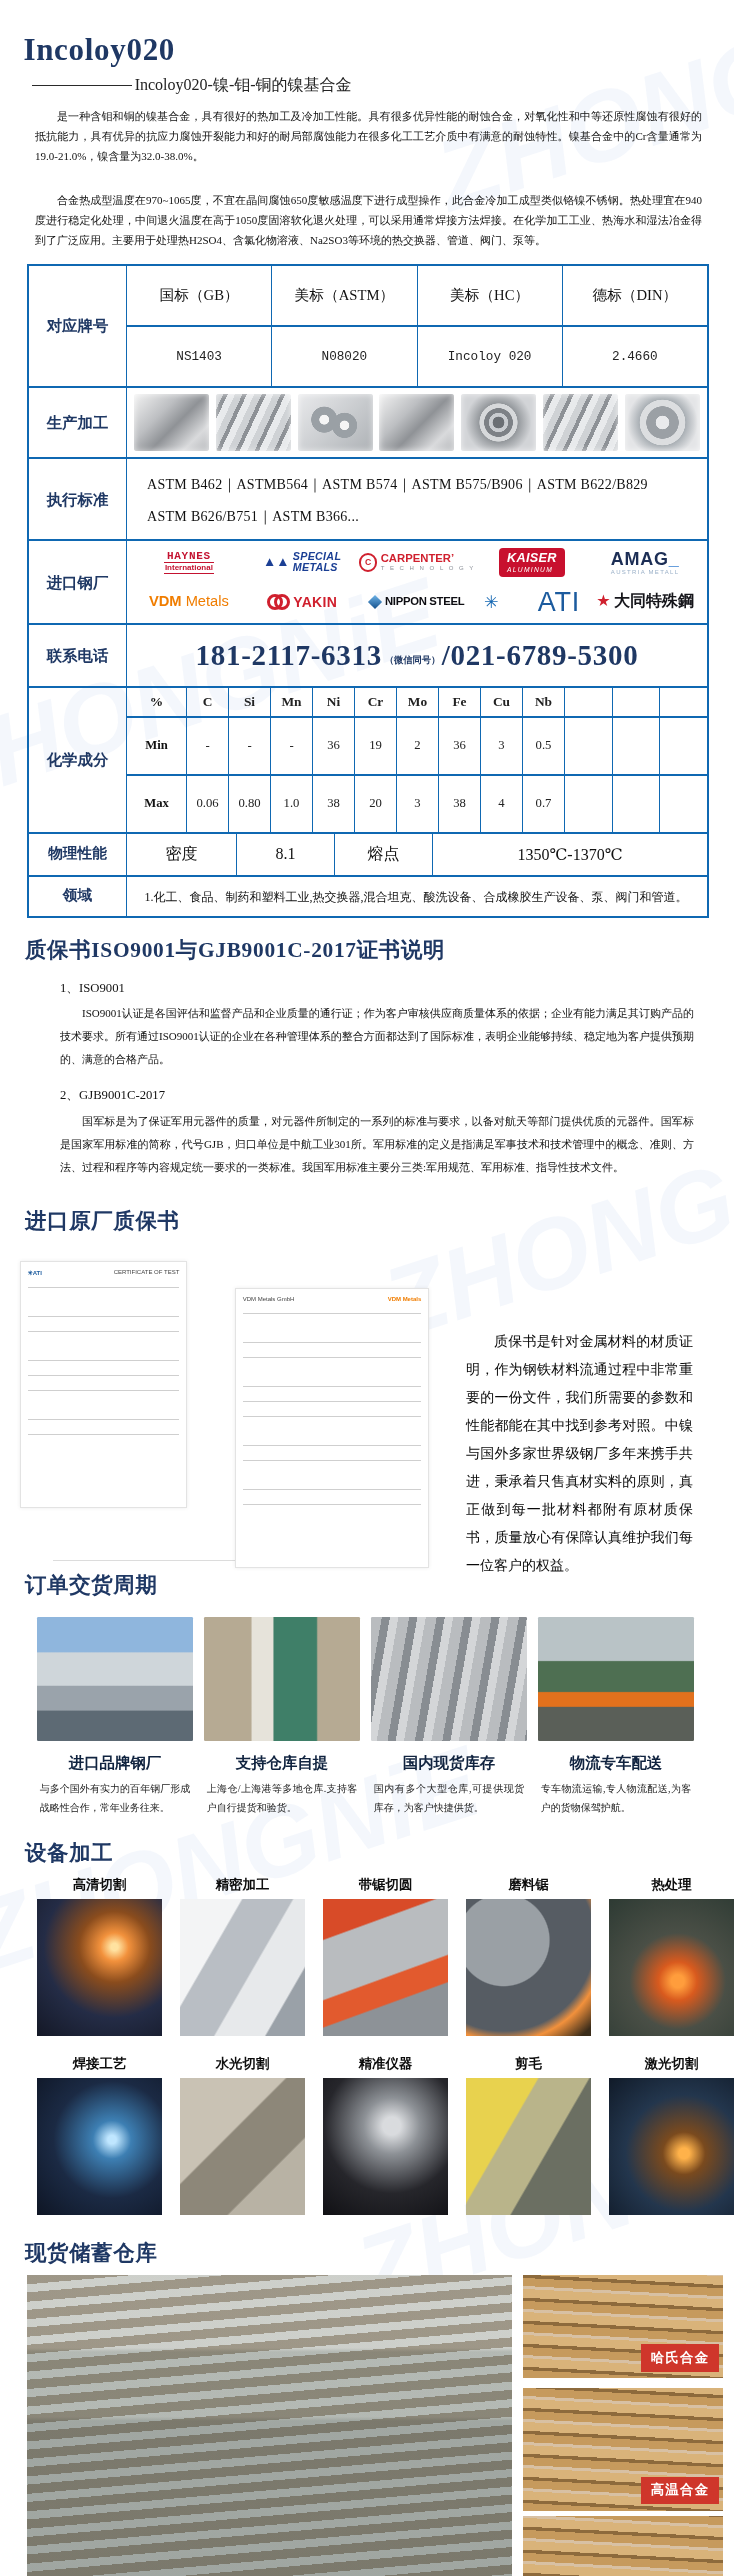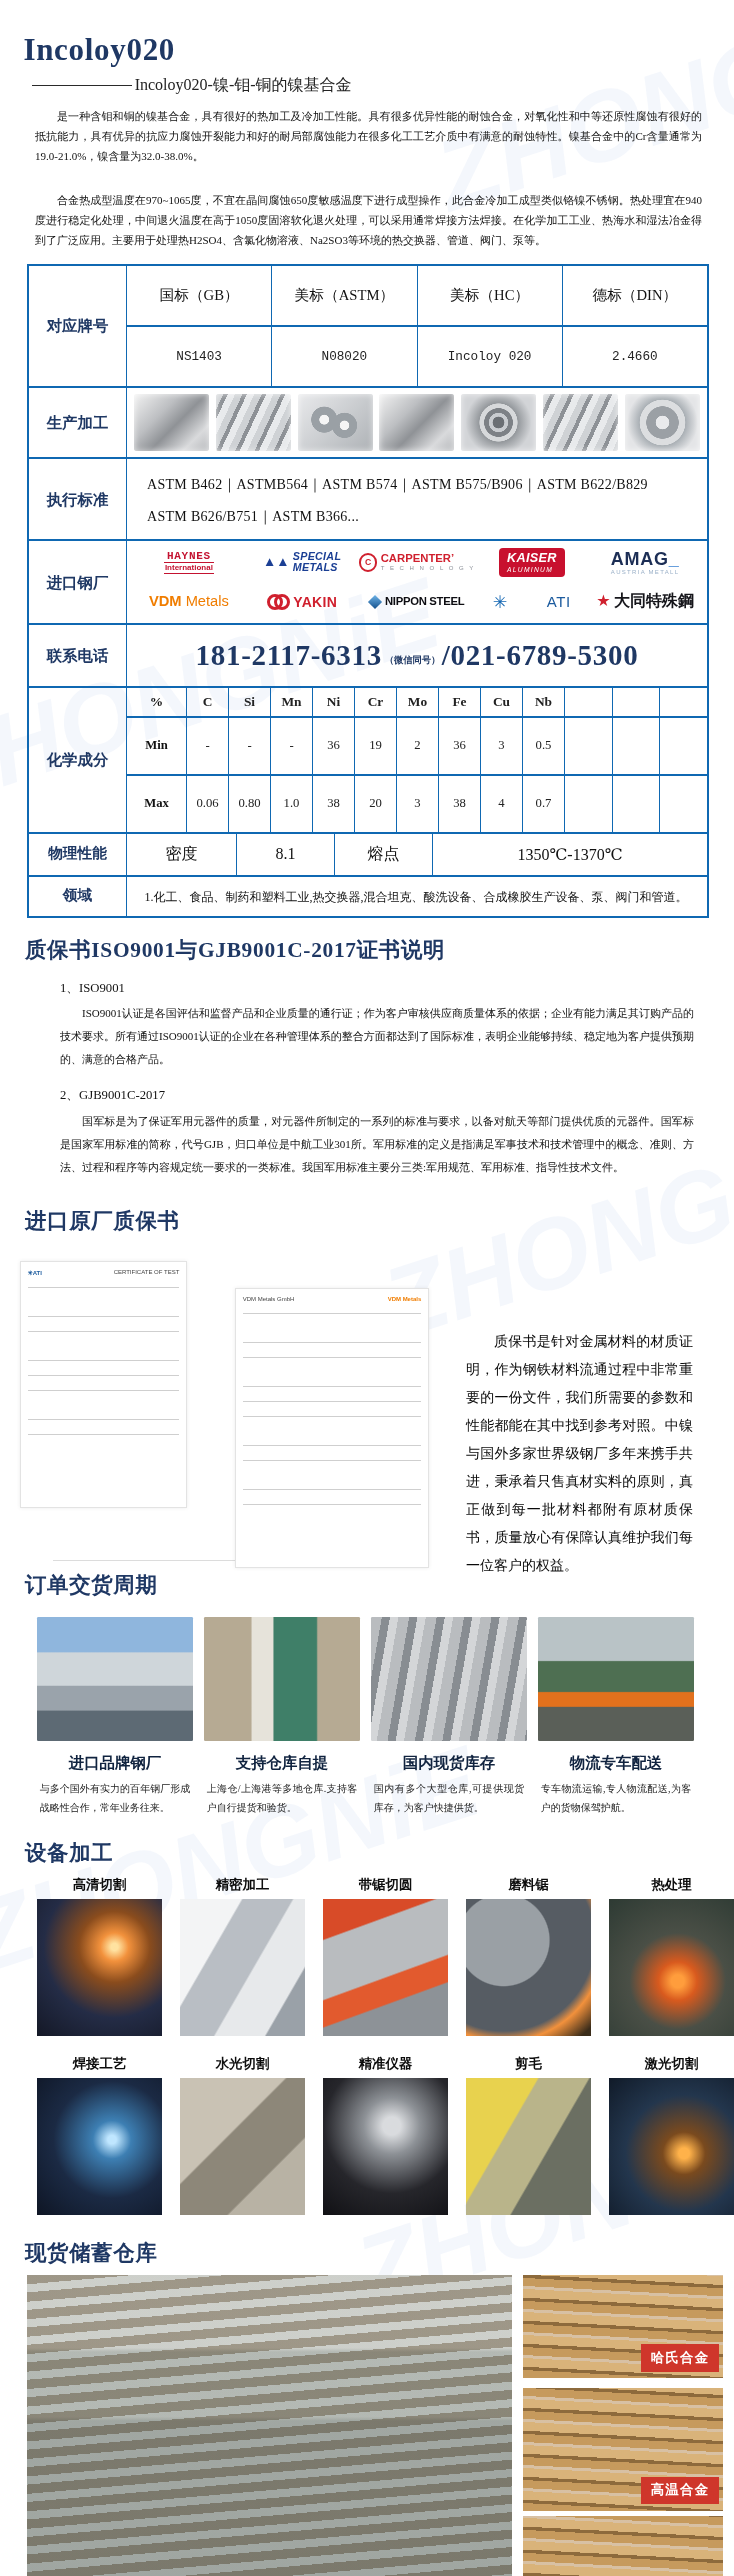--- a/index.html
+++ b/index.html
@@ -83,21 +83,21 @@
   .lg-amag .l2{color:#9ab0c8;font-size:6px;letter-spacing:1.3px;}
   .lg-vdm .l1{color:#f07d00;font-size:14.7px;}
   .lg-vdm .l1 b{font-weight:bold;}
   .lg-yakin .rings{position:relative;width:23px;height:16px;}
   .lg-yakin .rings i{position:absolute;top:0;width:16px;height:16px;border:3.3px solid #d0202e;border-radius:50%;box-sizing:border-box;}
   .lg-yakin .rings i:last-child{left:6.7px;}
   .lg-yakin .l1{color:#d0202e;font-weight:bold;font-size:14px;letter-spacing:0.3px;}
   .lg-nippon .dia{width:10px;height:10px;background:linear-gradient(135deg,#6db3e8,#14508c);transform:rotate(45deg);margin-right:2px;}
   .lg-nippon .l1{color:#0d0d12;font-weight:bold;font-size:11.3px;letter-spacing:-0.3px;font-stretch:condensed;}
   .lg-ati .flake{color:#1467b3;font-size:17.4px;}
-  .lg-ati .l1{color:#1c5b9e;font-size:15px;letter-spacing:0.7px;margin-left:36px;}
+  .lg-ati .l1{color:#1c5b9e;font-size:27px;letter-spacing:0.7px;margin-left:36px;}
   .lg-daido .star{color:#d0202e;font-size:16px;}
   .lg-daido .l1{color:#15151a;font-weight:bold;font-size:16px;}
 
   .phone-cell{display:flex;align-items:center;justify-content:center;height:61px;color:#1f3864;}
   .phone-big{font-size:29px;font-weight:bold;letter-spacing:0.7px;}
   .phone-note{font-size:9.3px;font-weight:bold;margin:9.3px 1.3px 0 2.7px;}
 
   .chem{display:flex;flex-direction:column;font-family:"Liberation Serif",serif;}
   .chem .cr{display:flex;}
   .chem .cr + .cr{border-top:2px solid #0f68b2;}

